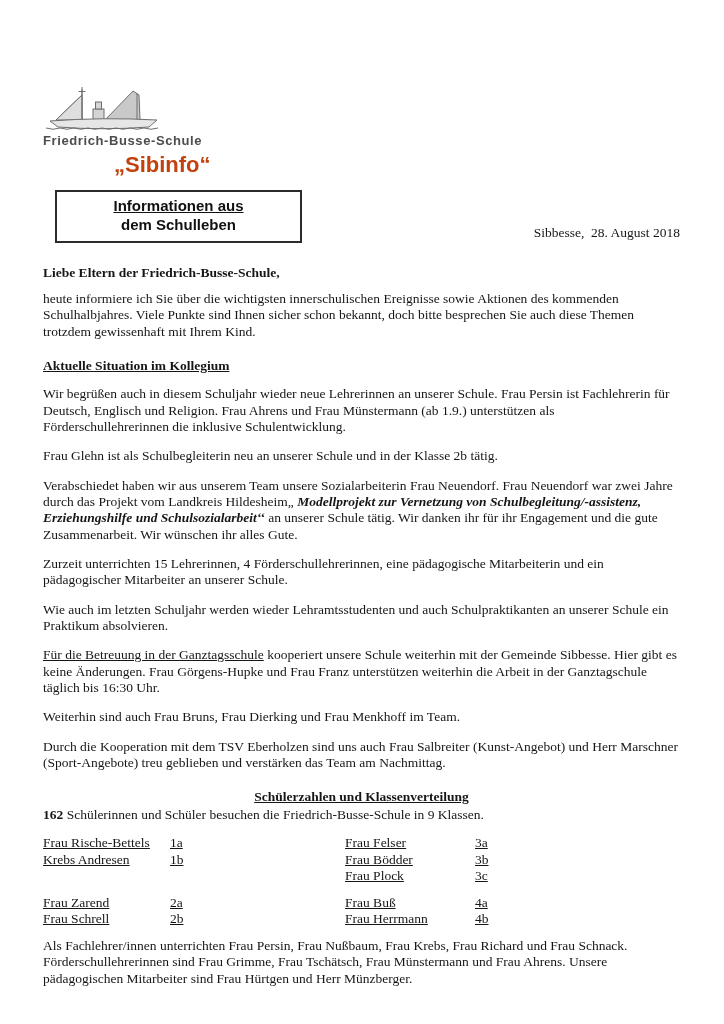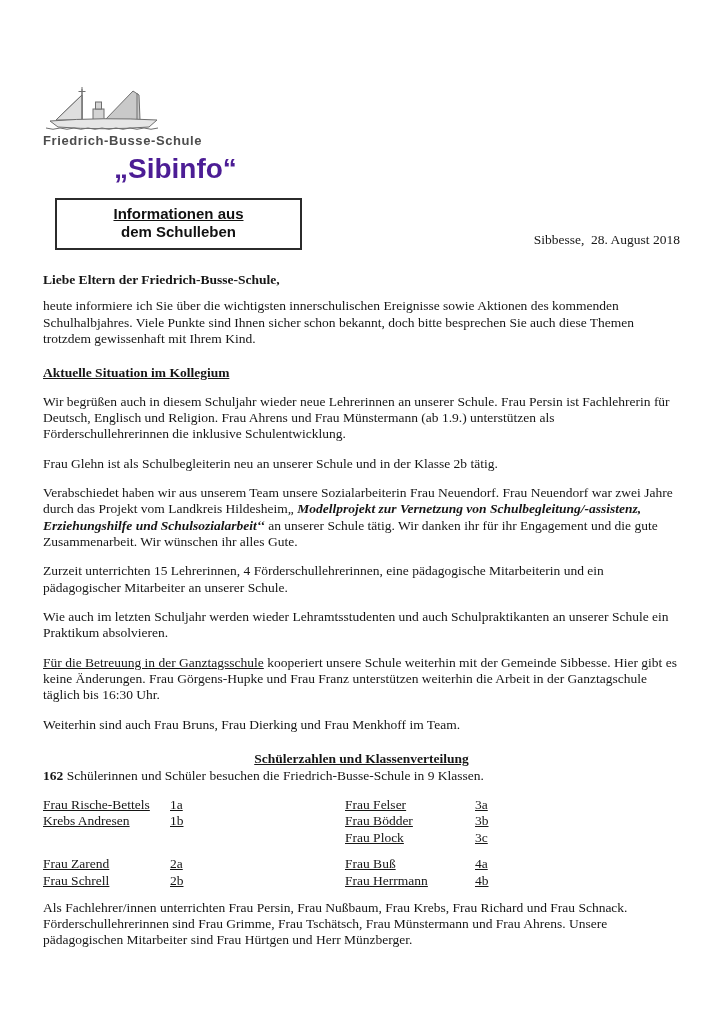--- a/index.html
+++ b/index.html
@@ -24,22 +24,22 @@
     font-size:13px;
     letter-spacing:0.6px;
     color:#4d4d4d;
     margin-top:1px;
     white-space:nowrap;
   }
   
   .newsletter-title{
     font-family:"Liberation Sans", sans-serif;
     font-weight:bold;
-    font-size:28px;
-    color:#4c1d95;
+    font-size:22px;
+    color:#c2410c;
     margin:3px 0 0 71px;
   }
   
   .header-row{
     display:flex;
     align-items:flex-end;
     margin-top:12px;
   }
   .info-box{
     width:243px;
@@ -135,20 +135,21 @@
   <p class="body">Wir begrüßen auch in diesem Schuljahr wieder neue Lehrerinnen an unserer Schule. Frau Persin ist Fachlehrerin für Deutsch, Englisch und Religion. Frau Ahrens und Frau Münstermann (ab 1.9.) unterstützen als Förderschullehrerinnen die inklusive Schulentwicklung.</p>
   <p class="body">Frau Glehn ist als Schulbegleiterin neu an unserer Schule und in der Klasse 2b tätig.</p>
 
   <p class="body"><span>Verabschiedet haben wir aus unserem Team unsere Sozialarbeiterin Frau Neuendorf. Frau Neuendorf war zwei Jahre durch das Projekt vom Landkreis Hildesheim„ </span><span class="bi">Modellprojekt zur Vernetzung von Schulbegleitung/-assistenz, Erziehungshilfe und Schulsozialarbeit‘‘</span><span> an unserer Schule tätig. Wir danken ihr für ihr Engagement und die gute Zusammenarbeit. Wir wünschen ihr alles Gute.</span></p>
 
   <p class="body">Zurzeit unterrichten 15 Lehrerinnen, 4 Förderschullehrerinnen, eine pädagogische Mitarbeiterin und ein pädagogischer Mitarbeiter an unserer Schule.</p>
   <p class="body">Wie auch im letzten Schuljahr werden wieder Lehramtsstudenten und auch Schulpraktikanten an unserer Schule ein Praktikum absolvieren.</p>
 
   <p class="body tight"><span class="ul">Für die Betreuung in der Ganztagsschule</span><span>  kooperiert unsere Schule weiterhin mit der Gemeinde Sibbesse. Hier gibt es keine Änderungen. Frau Görgens-Hupke und Frau Franz unterstützen weiterhin die Arbeit in der Ganztagschule täglich bis 16:30 Uhr.</span></p>
   <p class="body tight">Weiterhin sind auch Frau Bruns, Frau Dierking und Frau Menkhoff im Team.</p>
+  <p class="body tight">Durch die Kooperation mit dem TSV Eberholzen sind uns auch Frau Salbreiter (Kunst-Angebot) und Herr Marschner (Sport-Angebote) treu geblieben und verstärken das Team am Nachmittag.</p>
 
   <div class="section-heading compact">Schülerzahlen und Klassenverteilung</div>
   <div><b>162</b><span> Schülerinnen und Schüler besuchen die Friedrich-Busse-Schule in 9 Klassen.</span></div>
 
   <div class="class-table">
     <div class="trow">
       <span>Frau Rische-Bettels</span>
       <span>1a</span>
       <span>Frau Felser</span>
       <span>3a</span>

